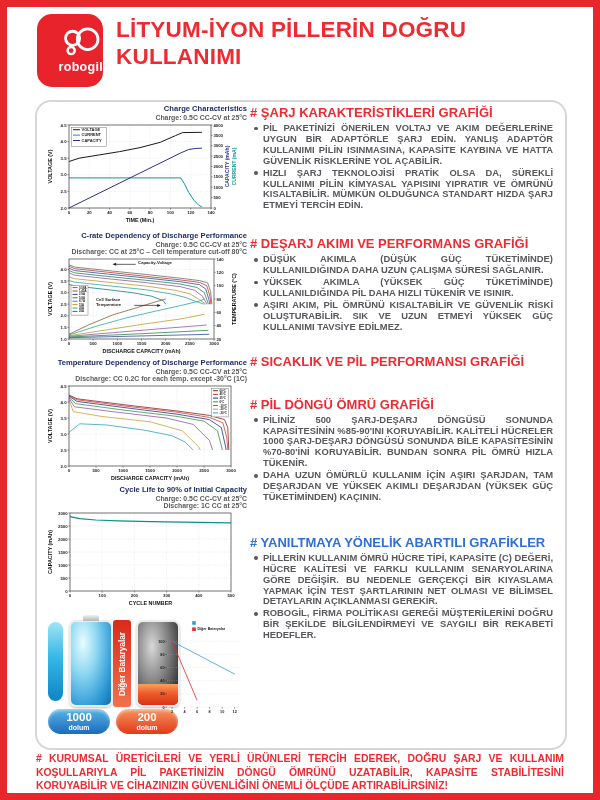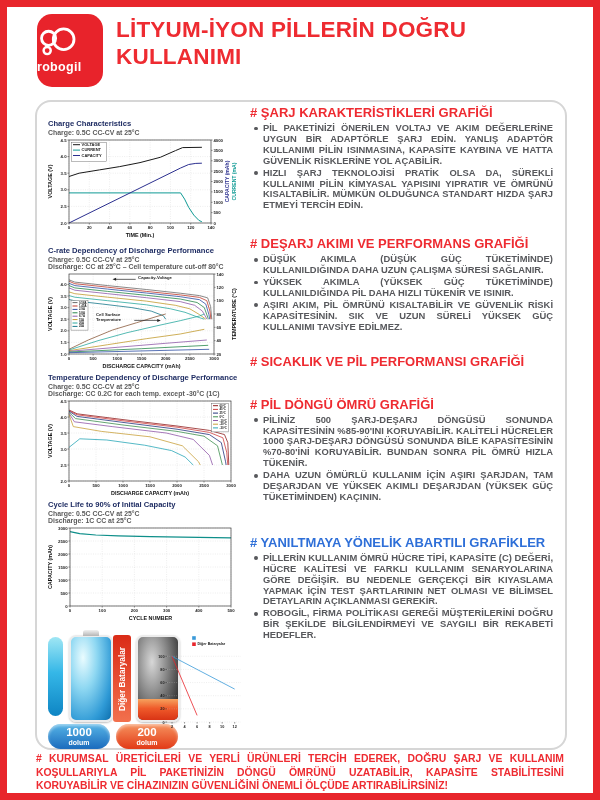--- a/index.html
+++ b/index.html
@@ -2,30 +2,30 @@
 <html><head>
 <meta charset="utf-8">
 <style>
   html,body{margin:0;padding:0;}
   body{width:600px;height:800px;position:relative;background:#fff;overflow:hidden;
        font-family:"Liberation Sans",sans-serif;}
   .page-frame{position:absolute;inset:0;border:7px solid #e8262c;pointer-events:none;z-index:20;}
 
   
   .logo{position:absolute;left:37px;top:14px;width:66px;height:73px;background:#e8232b;
-        border-radius:15px;display:flex;flex-direction:column;align-items:flex-start;justify-content:center;}
+        border-radius:15px;display:flex;flex-direction:column;align-items:flex-end;justify-content:center;}
   .logo svg{width:42px;height:32px;display:block;}
   .logo-text{color:#fff;font-size:12.5px;font-weight:bold;letter-spacing:.3px;margin-top:1px;}
   .title{position:absolute;left:116px;top:16px;width:360px;margin:0;font-size:22.5px;line-height:27px;
          color:#ee2b31;font-weight:800;letter-spacing:.2px;}
 
   
   .card{position:absolute;left:35px;top:100px;width:528px;height:646px;background:#fff;
         border:2px solid #d6d6d6;border-radius:16px;}
-  .left-col{position:absolute;left:9px;top:17px;width:202px;}
+  .left-col{position:absolute;left:9px;top:2px;width:202px;text-align:right;}
   .right-col{position:absolute;left:213px;top:3px;width:303px;}
 
   .chart-block{height:127px;}
   .c-title{font-size:7.6px;font-weight:bold;color:#1f2d63;margin:0 1px .5px 2px;}
   .c-sub{font-size:6.9px;font-weight:bold;color:#5a5a5a;margin:0 1px 0 2px;}
   svg.plot{display:block;}
   svg.plot text{font-family:"Liberation Sans",sans-serif;}
 
   
   .section{margin-bottom:19px;}
@@ -464,21 +464,21 @@
       <ul>
           <li>PİL PAKETİNİZİ ÖNERİLEN VOLTAJ VE AKIM DEĞERLERİNE UYGUN BİR ADAPTÖRLE ŞARJ EDİN. YANLIŞ ADAPTÖR KULLANIMI PİLİN ISINMASINA, KAPASİTE KAYBINA VE HATTA GÜVENLİK RİSKLERİNE YOL AÇABİLİR.</li>
           <li>HIZLI ŞARJ TEKNOLOJİSİ PRATİK OLSA DA, SÜREKLİ KULLANIMI PİLİN KİMYASAL YAPISINI YIPRATIR VE ÖMRÜNÜ KISALTABİLİR. MÜMKÜN OLDUĞUNCA STANDART HIZDA ŞARJ ETMEYİ TERCİH EDİN.</li>
         </ul>
     </div>
     <div class="section s2">
       <h2 class="sec-title" style="color: rgb(238, 43, 49);"># DEŞARJ AKIMI VE PERFORMANS GRAFİĞİ</h2>
       <ul>
           <li>DÜŞÜK AKIMLA (DÜŞÜK GÜÇ TÜKETİMİNDE) KULLANILDIĞINDA DAHA UZUN ÇALIŞMA SÜRESİ SAĞLANIR.</li>
           <li>YÜKSEK AKIMLA (YÜKSEK GÜÇ TÜKETİMİNDE) KULLANILDIĞINDA PİL DAHA HIZLI TÜKENİR VE ISINIR.</li>
-          <li>AŞIRI AKIM, PİL ÖMRÜNÜ KISALTABİLİR VE GÜVENLİK RİSKİ KAPASİTESİNİN. SIK VE UZUN SÜRELİ YÜKSEK GÜÇ KULLANIMI TAVSİYE EDİLMEZ.</li>
+          <li>AŞIRI AKIM, PİL ÖMRÜNÜ KISALTABİLİR VE GÜVENLİK RİSKİ OLUŞTURABİLİR. SIK VE UZUN ETMEYİ YÜKSEK GÜÇ KULLANIMI TAVSİYE EDİLMEZ.</li>
         </ul>
     </div>
     <div class="section s3">
       <h2 class="sec-title" style="color: rgb(238, 43, 49);"># SICAKLIK VE PİL PERFORMANSI GRAFİĞİ</h2>
     </div>
     <div class="section s4">
       <h2 class="sec-title" style="color: rgb(238, 43, 49);"># PİL DÖNGÜ ÖMRÜ GRAFİĞİ</h2>
       <ul>
           <li>PİLİNİZ 500 ŞARJ-DEŞARJ DÖNGÜSÜ SONUNDA KAPASİTESİNİN %85-90'INI KORUYABİLİR. KALİTELİ HÜCRELER 1000 ŞARJ-DEŞARJ DÖNGÜSÜ SONUNDA BİLE KAPASİTESİNİN %70-80'İNİ KORUYABİLİR. BUNDAN SONRA PİL ÖMRÜ HIZLA TÜKENİR.</li>
           <li>DAHA UZUN ÖMÜRLÜ KULLANIM İÇİN AŞIRI ŞARJDAN, TAM DEŞARJDAN VE YÜKSEK AKIMLI DEŞARJDAN (YÜKSEK GÜÇ TÜKETİMİNDEN) KAÇININ.</li>

